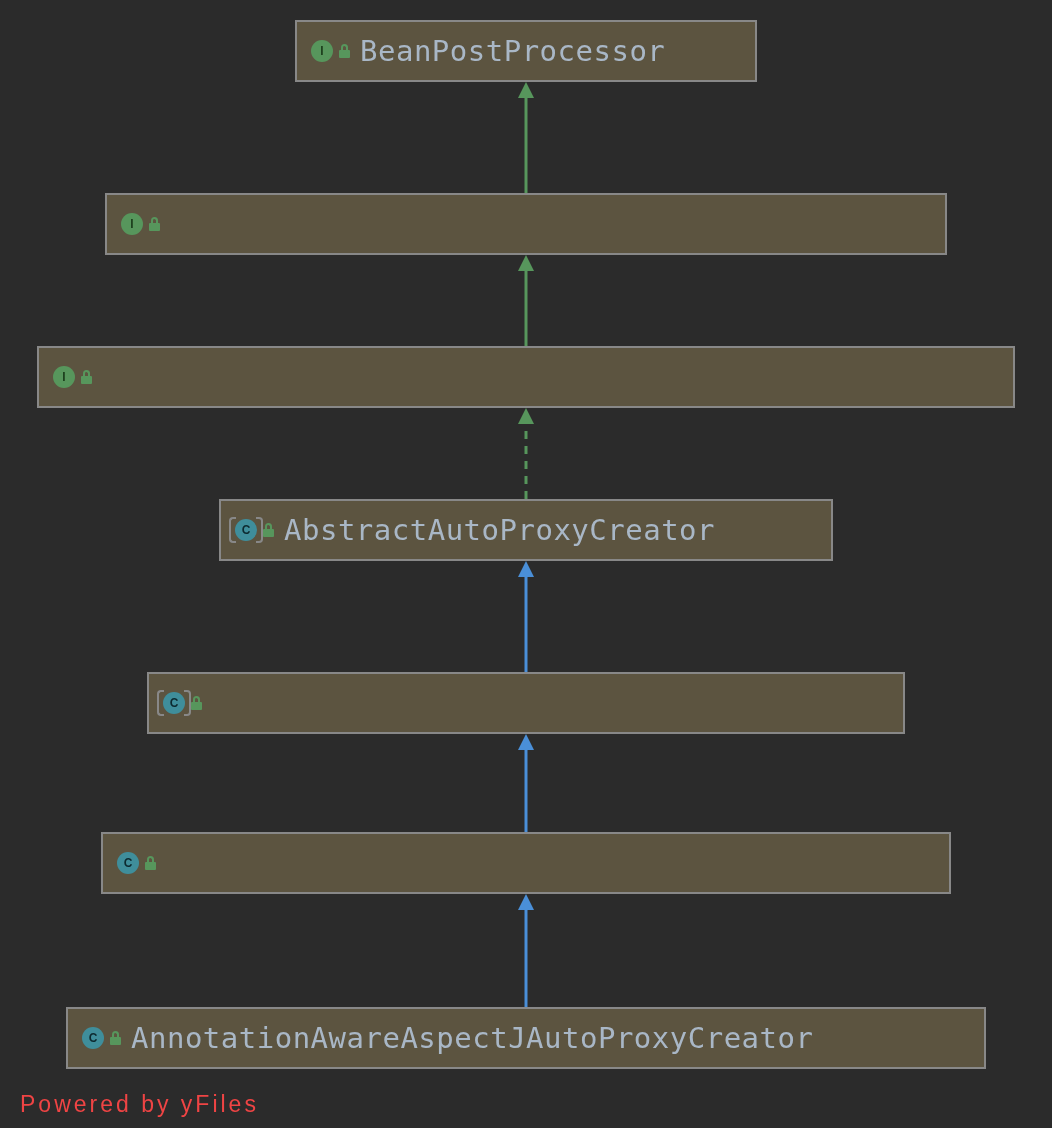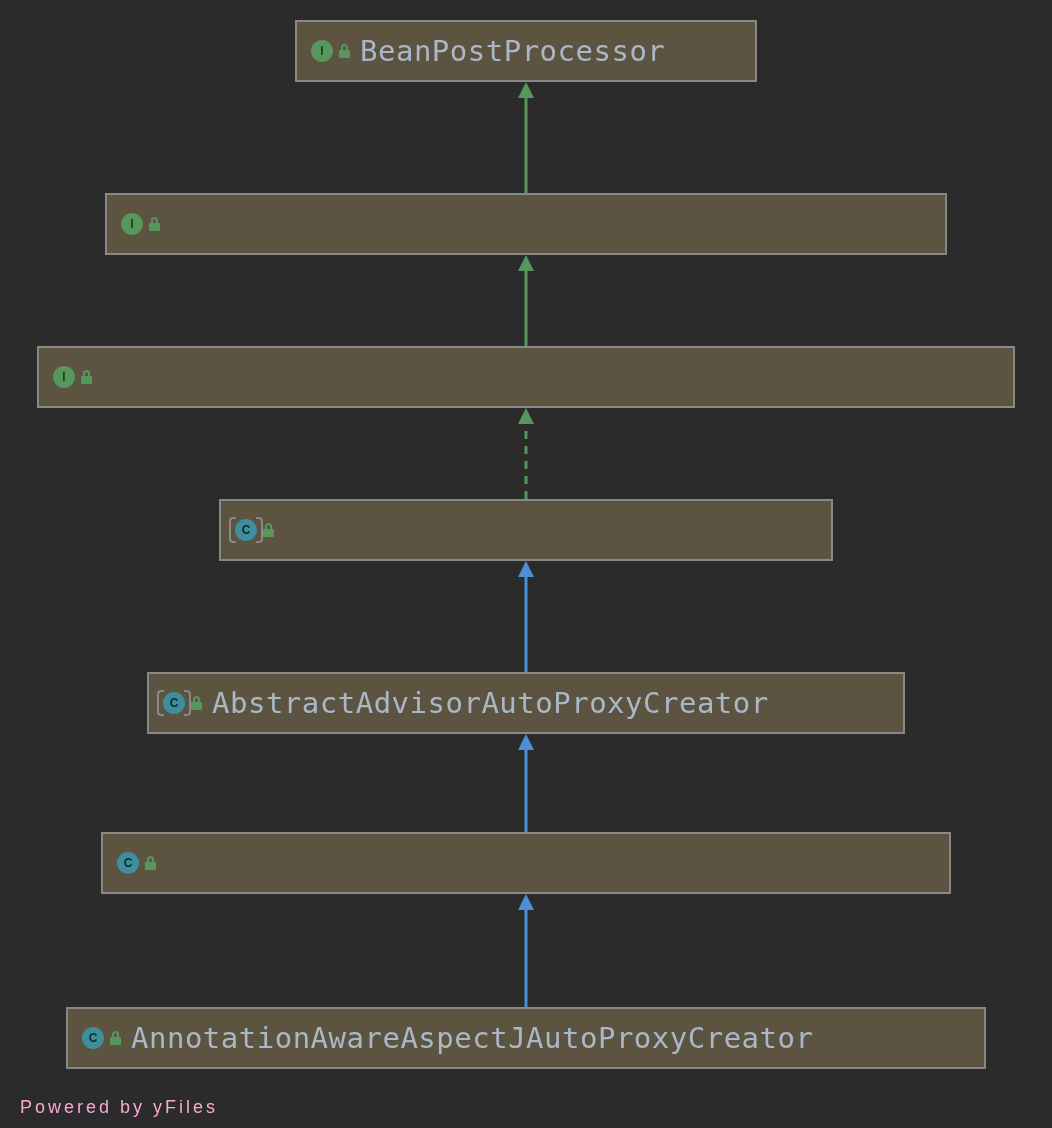--- a/index.html
+++ b/index.html
@@ -99,22 +99,22 @@
   }
   svg.connector {
     position: absolute;
     overflow: visible;
     pointer-events: none;
   }
   .footer {
     position: absolute;
     bottom: 10px;
     left: 20px;
-    color: #f9a8d4;
-    font-size: 18px;
+    color: #ef4444;
+    font-size: 23px;
     font-family: sans-serif;
     letter-spacing: 3px;
   }
 </style>
 </head>
 <body>
 
 <div class="diagram" id="diagram">
     <div class="node" style="top: 20px; left: 295px; width: 462px; height: 62px;">
       <div class="icon-row">
@@ -145,30 +145,30 @@
       </div>
     </div>
     <div class="node" style="top: 499px; left: 219px; width: 614px; height: 62px;">
       <div class="icon-row">
         <div class="type-icon type-class abstract-wrap">C</div>
         <div class="lock-icon">
           <div class="shackle"></div>
           <div class="body"></div>
         </div>
       </div>
+      <div class="node-text">AbstractAutoProxyCreator</div>
     </div>
     <div class="node" style="top: 672px; left: 147px; width: 758px; height: 62px;">
       <div class="icon-row">
         <div class="type-icon type-class abstract-wrap">C</div>
         <div class="lock-icon">
           <div class="shackle"></div>
           <div class="body"></div>
         </div>
       </div>
-      <div class="node-text">AbstractAdvisorAutoProxyCreator</div>
     </div>
     <div class="node" style="top: 832px; left: 101px; width: 850px; height: 62px;">
       <div class="icon-row">
         <div class="type-icon type-class">C</div>
         <div class="lock-icon">
           <div class="shackle"></div>
           <div class="body"></div>
         </div>
       </div>
     </div>

